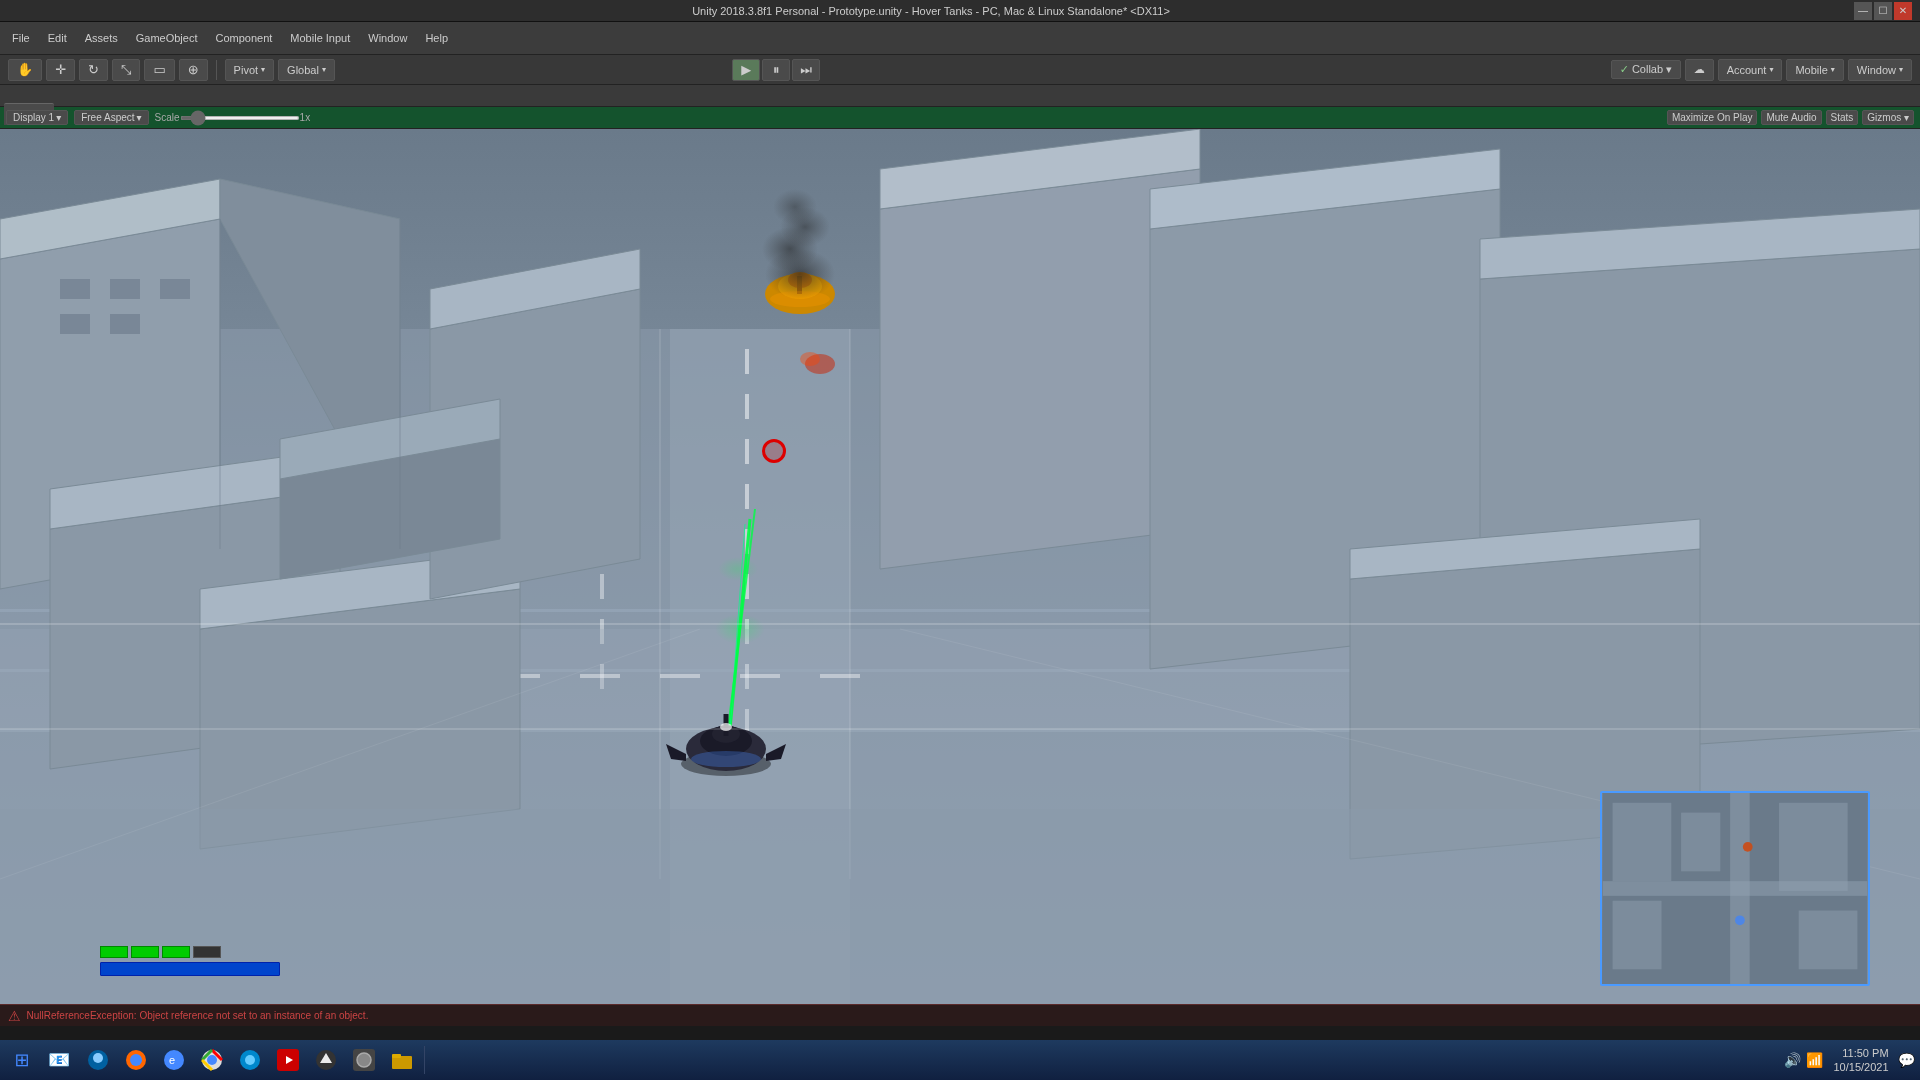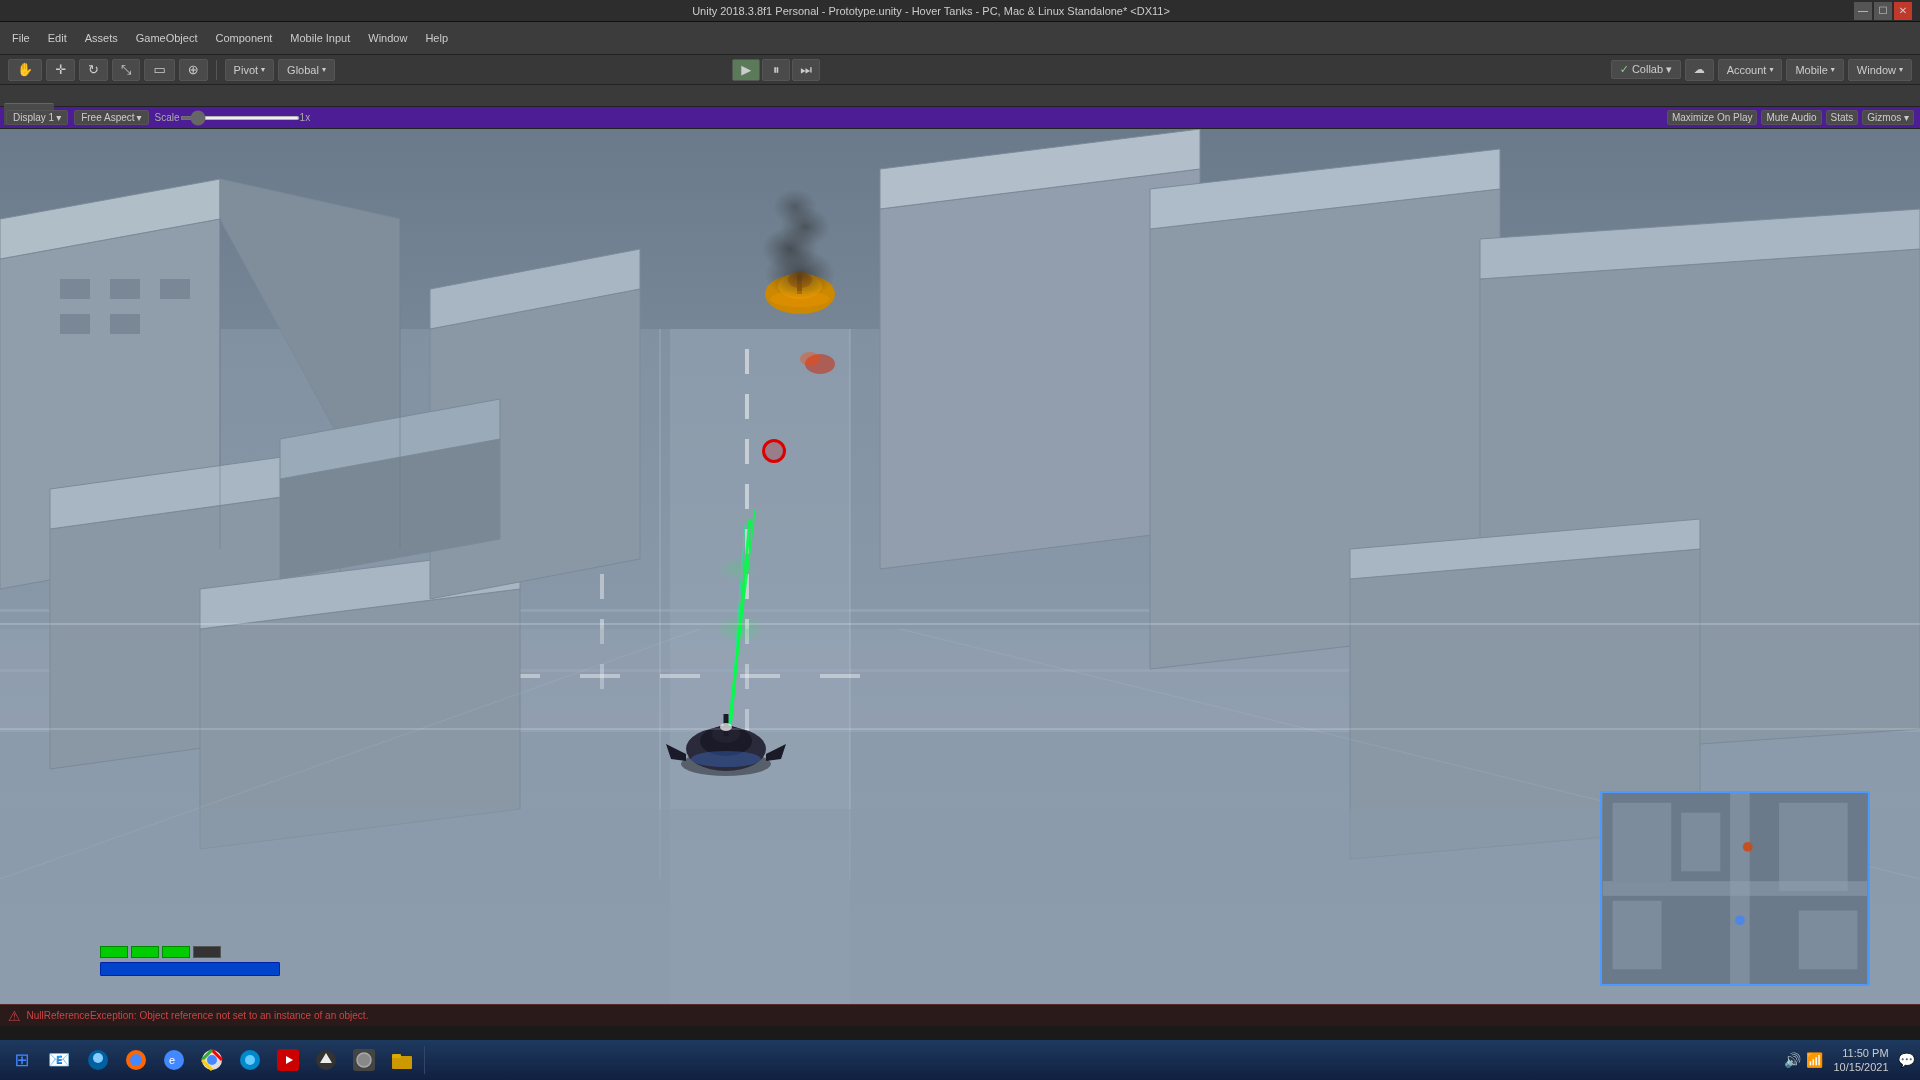--- a/index.html
+++ b/index.html
@@ -97,21 +97,21 @@
       cursor: pointer;
       border-radius: 2px 2px 0 0;
       height: 22px;
       display: flex; align-items: center; margin-top: 36px;
     }
     .tab.active { background: #4a4a4a; color: #fff; border-top: 1px solid #666; }
 
     
     #game-toolbar {
       height: 22px;
-      background: #4c1d95;
+      background: #14532d;
       display: flex;
       align-items: center;
       padding: 0 6px;
       gap: 6px;
       border-bottom: 1px solid #222;
       justify-content: center;
     }
     .game-toolbar-btn {
       padding: 1px 6px;
       background: #4a4a4a;

